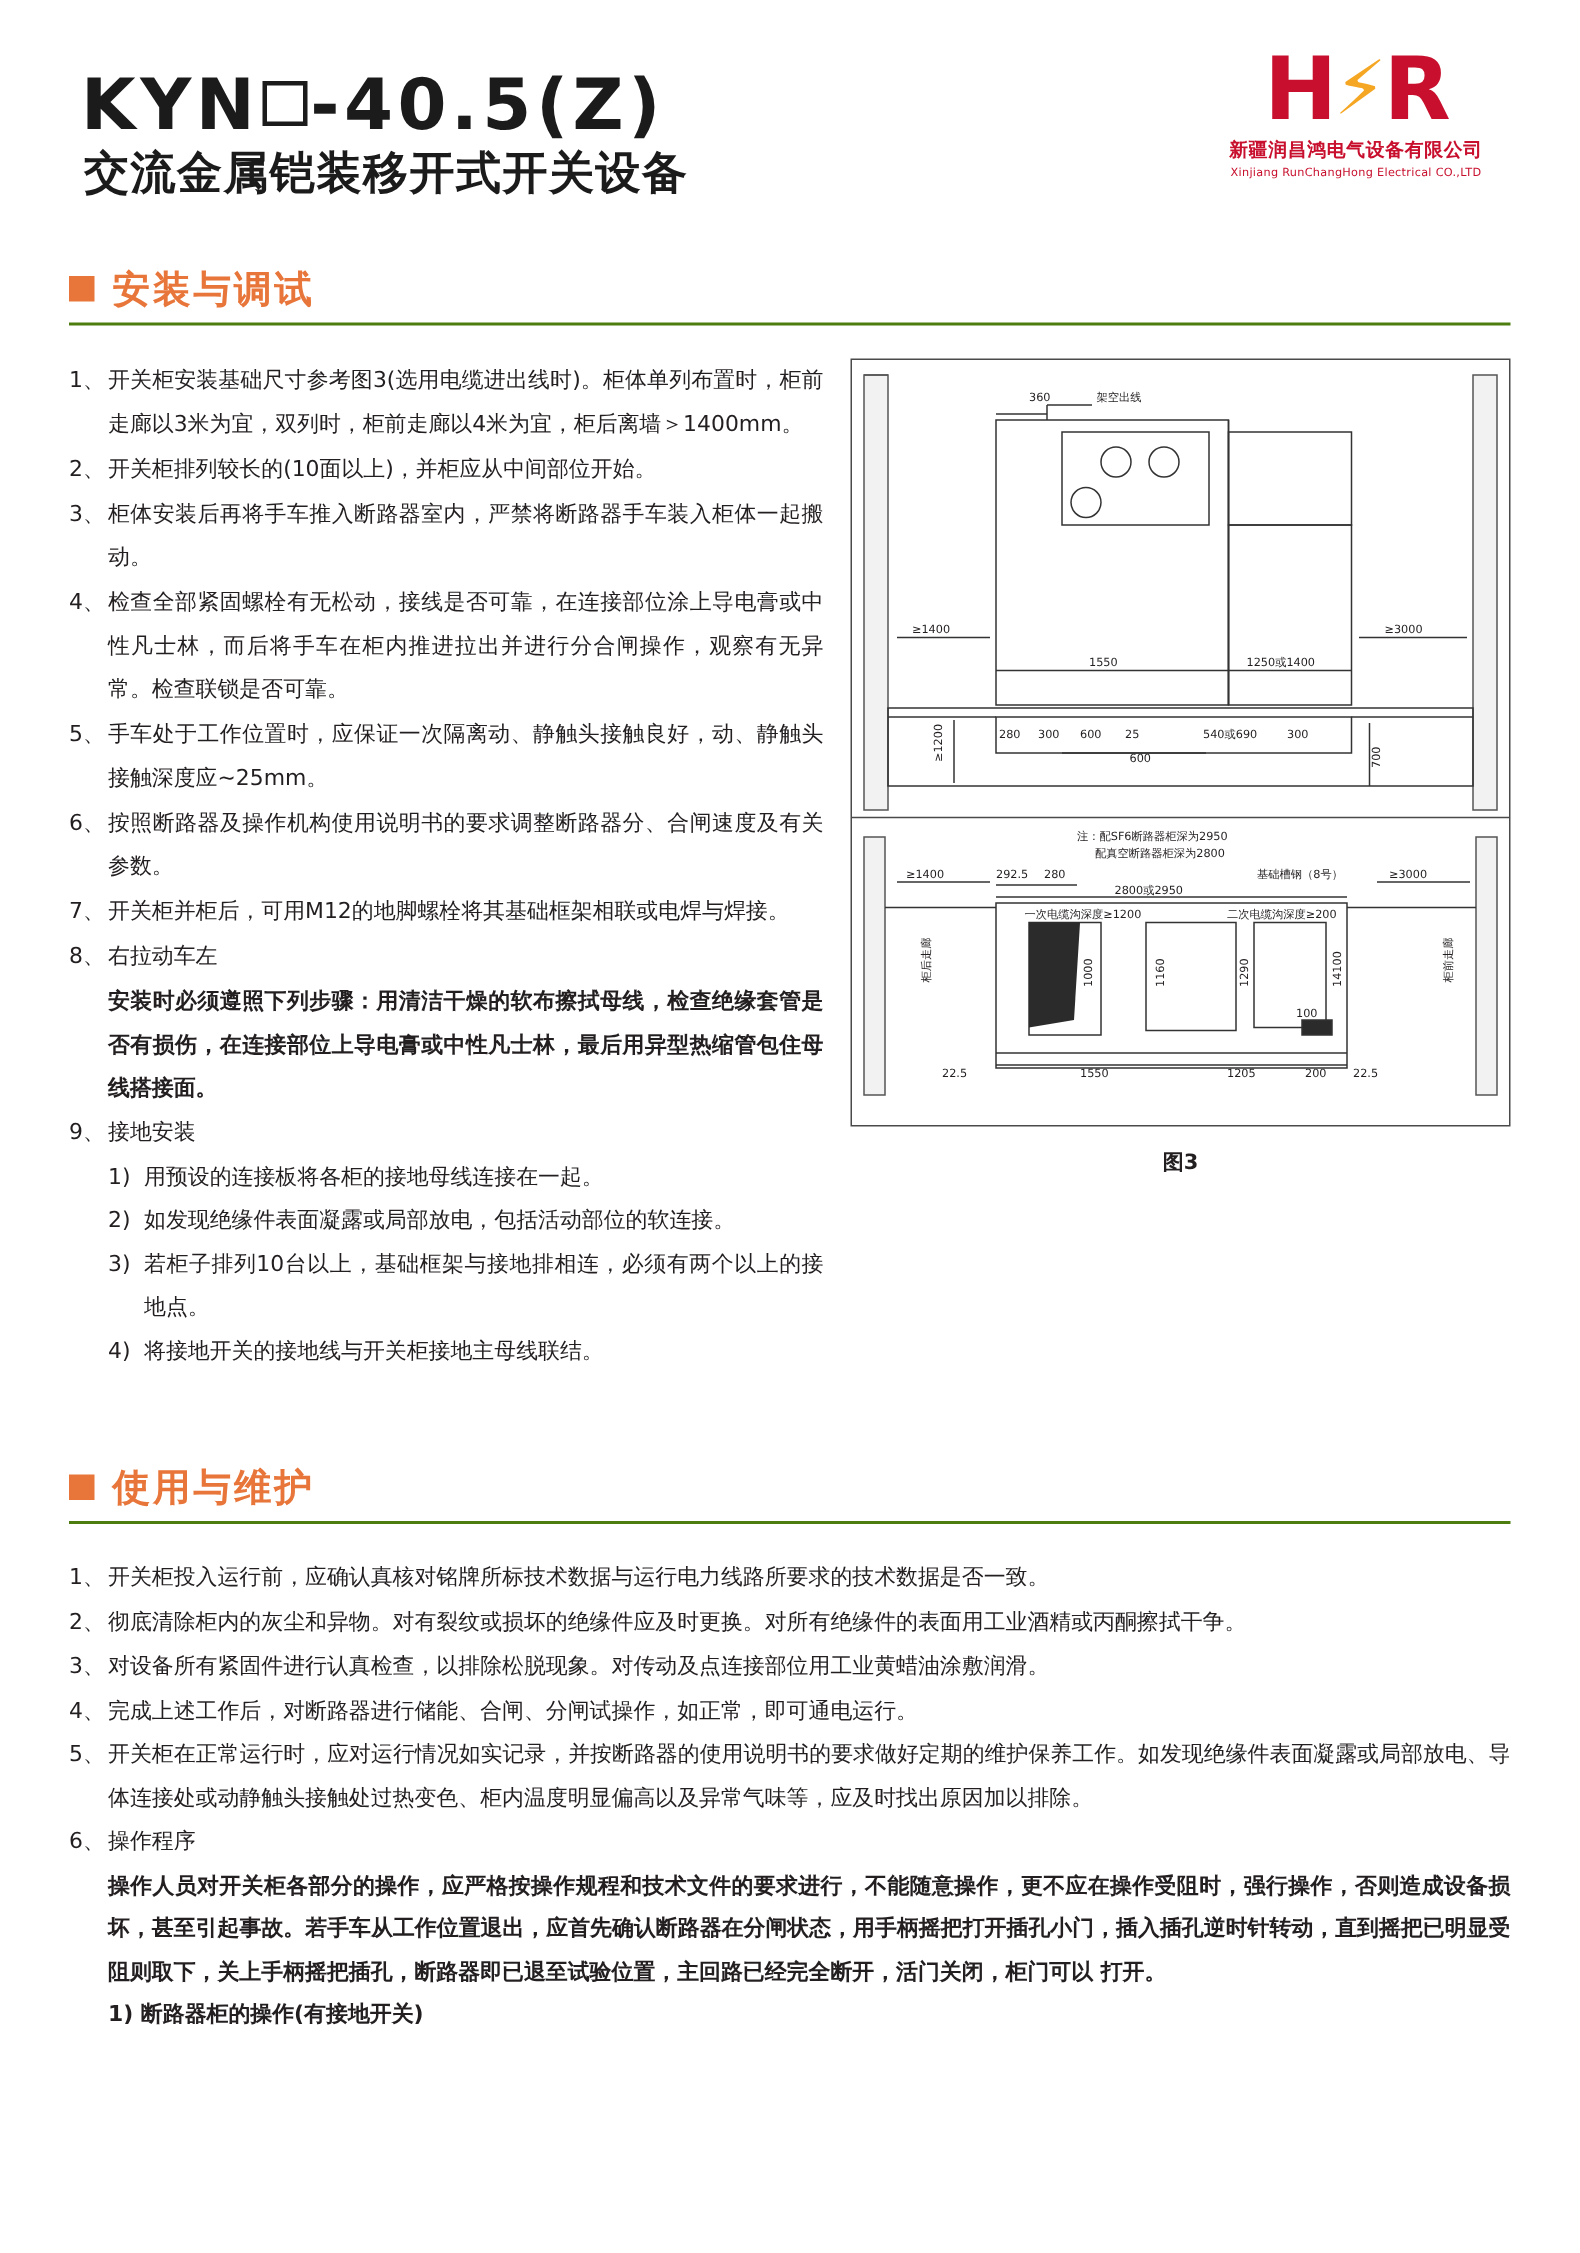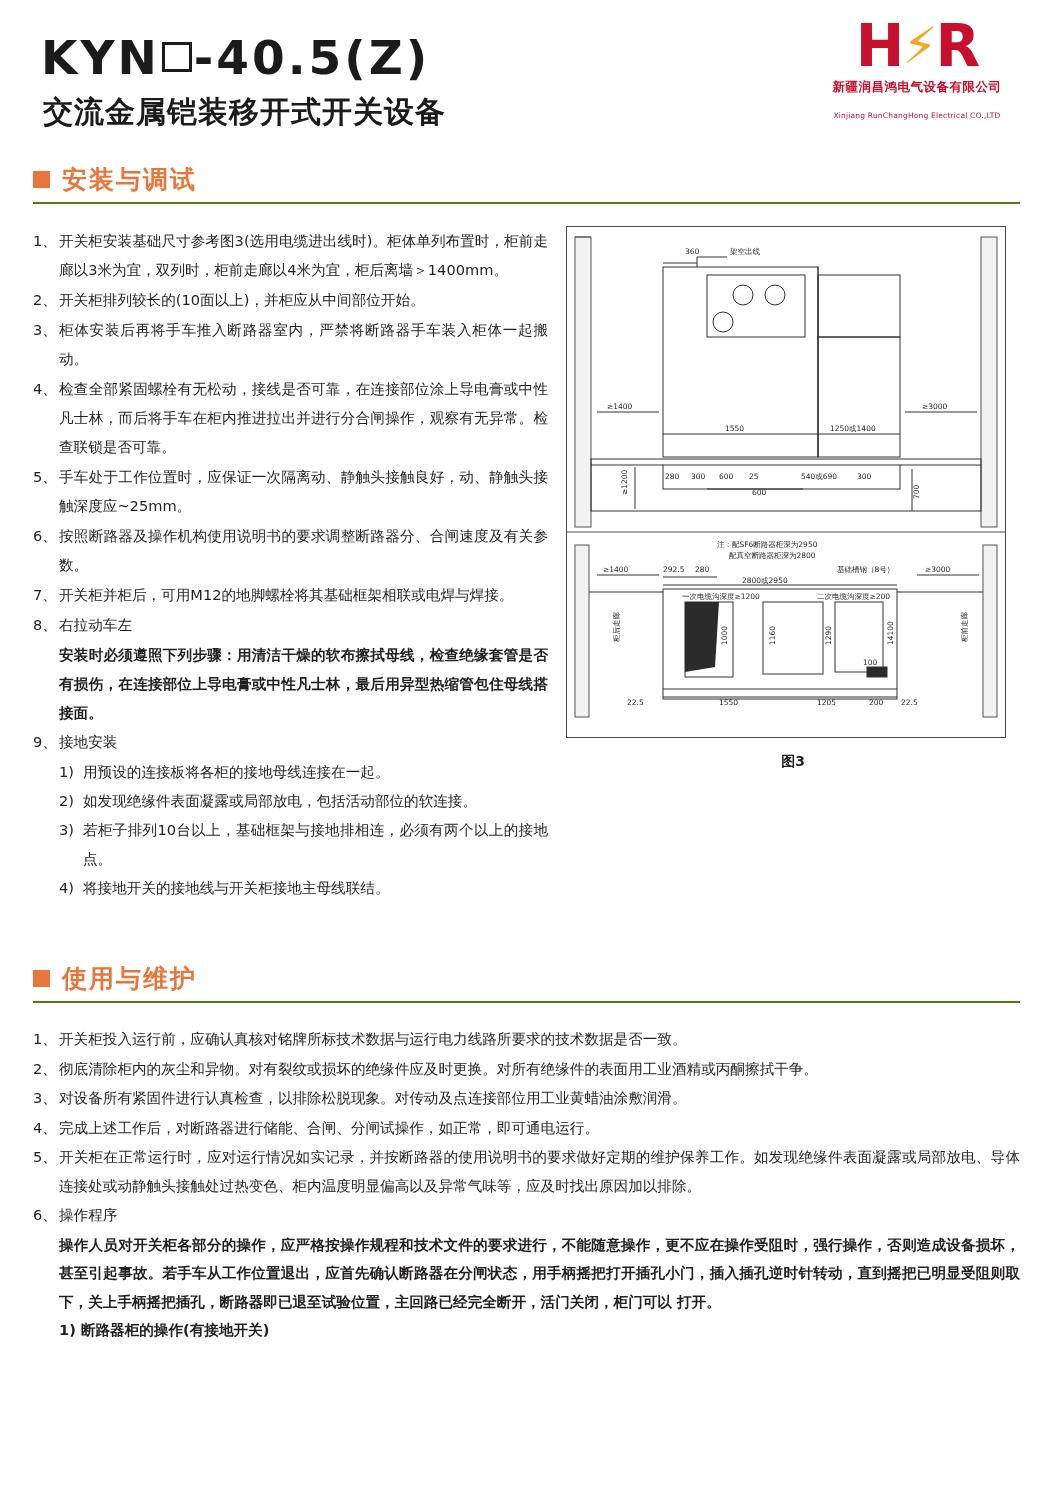--- a/index.html
+++ b/index.html
@@ -13,21 +13,21 @@
     position: relative;
     font-family: "DejaVu Sans", "Liberation Sans", sans-serif;
     color: #231f20;
     overflow: hidden;
   }
   .page {
     position: relative;
     width: 1053px;
     height: 1502px;
     box-sizing: border-box;
-    padding: 3px;
+    padding: 16px;
   }
 
   
   .header {
     position: relative;
     height: 160px;
     padding: 30px 30px 0 30px;
     box-sizing: border-box;
   }
   .title-main {
@@ -47,21 +47,20 @@
     border: 3px solid #1b1b1b;
     vertical-align: 2px;
     margin: 0 2px;
     box-sizing: border-box;
   }
   .title-sub {
     font-size: 30px;
     font-weight: bold;
     letter-spacing: 1px;
     color: #1b1b1b;
-    margin-top: 10px;
     padding-left: 10px;
   }
 
   .logo-wrap {
     position: absolute;
     right: 28px;
     top: 14px;
     width: 210px;
     text-align: center;
   }
@@ -82,21 +81,21 @@
     top: -3px;
   }
   .logo-cn {
     margin-top: 4px;
     font-size: 12.5px;
     color: #c8102e;
     font-weight: bold;
     letter-spacing: 0.5px;
   }
   .logo-en {
-    margin-top: 15px;
+    margin-top: 1px;
     font-size: 7.5px;
     color: #c8102e;
     letter-spacing: 0.2px;
   }
 
   
   .section-head {
     margin: 0 30px;
     padding-bottom: 6px;
     border-bottom: 2px solid #4d7c0f;

